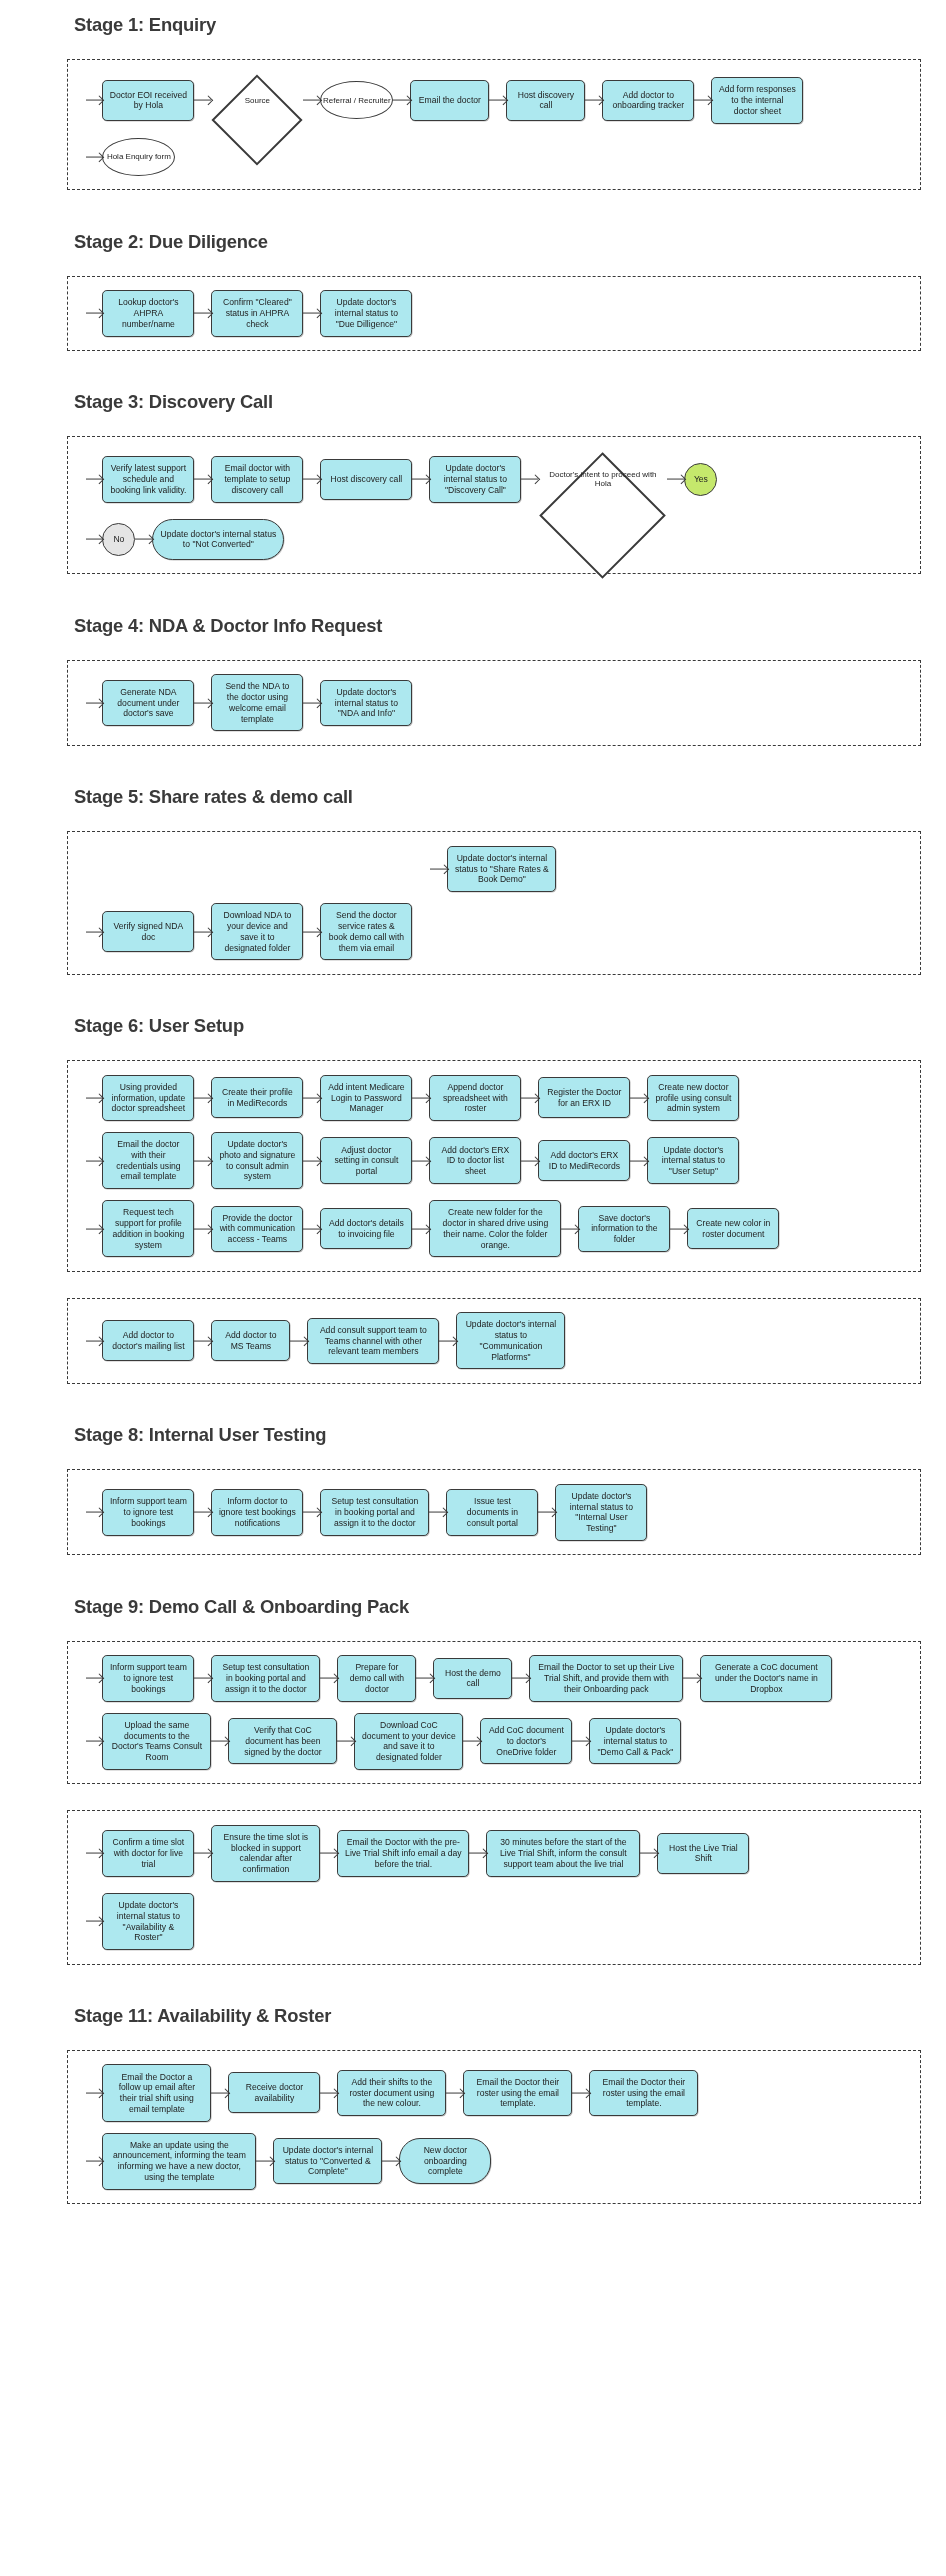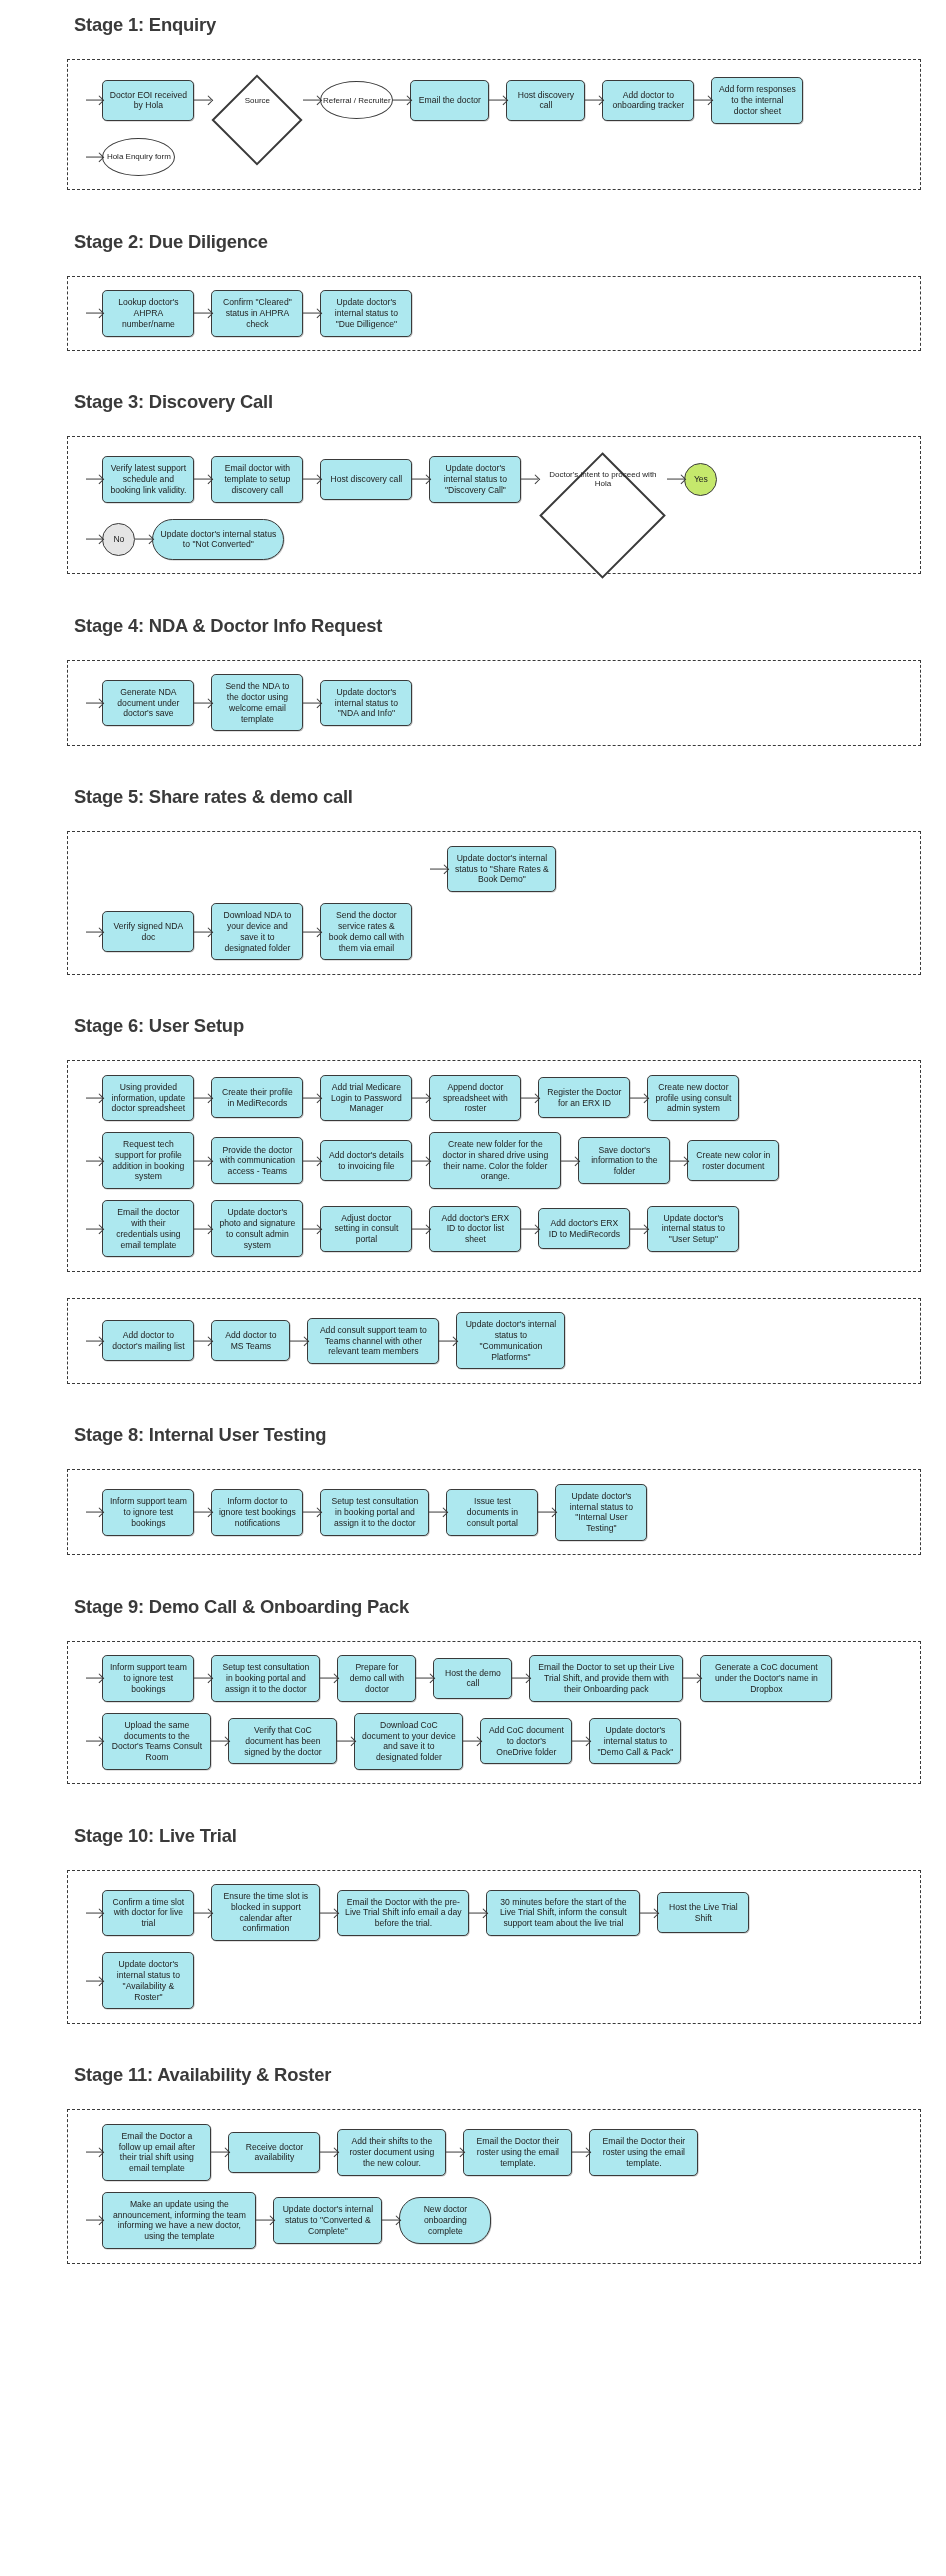--- a/index.html
+++ b/index.html
@@ -263,56 +263,56 @@
       </section>
       <section class="stage">
         <h2 class="stage-title">Stage 6: User Setup</h2>
         <div class="stage-body">
           <div class="row">
             <div class="arrow lead"></div>
             <div class="node w-md">Using provided information, update doctor spreadsheet</div>
             <div class="arrow short"></div>
             <div class="node w-md">Create their profile in MediRecords</div>
             <div class="arrow short"></div>
-            <div class="node w-md">Add trial Medicare Login to Password Manager</div>
+            <div class="node w-md">Add intent Medicare Login to Password Manager</div>
             <div class="arrow short"></div>
             <div class="node w-md">Append doctor spreadsheet with roster</div>
             <div class="arrow short"></div>
             <div class="node w-md">Register the Doctor for an ERX ID</div>
             <div class="arrow short"></div>
             <div class="node w-md">Create new doctor profile using consult admin system</div>
           </div>
           <div class="row">
             <div class="arrow lead"></div>
+            <div class="node w-md">Email the doctor with their credentials using email template</div>
+            <div class="arrow short"></div>
+            <div class="node w-md">Update doctor's photo and signature to consult admin system</div>
+            <div class="arrow short"></div>
+            <div class="node w-md">Adjust doctor setting in consult portal</div>
+            <div class="arrow short"></div>
+            <div class="node w-md">Add doctor's ERX ID to doctor list sheet</div>
+            <div class="arrow short"></div>
+            <div class="node w-md">Add doctor's ERX ID to MediRecords</div>
+            <div class="arrow short"></div>
+            <div class="node w-md">Update doctor's internal status to "User Setup"</div>
+          </div>
+          <div class="row">
+            <div class="arrow lead"></div>
             <div class="node w-md">Request tech support for profile addition in booking system</div>
             <div class="arrow short"></div>
             <div class="node w-md">Provide the doctor with communication access - Teams</div>
             <div class="arrow short"></div>
             <div class="node w-md">Add doctor's details to invoicing file</div>
             <div class="arrow short"></div>
             <div class="node w-xl">Create new folder for the doctor in shared drive using their name. Color the folder orange.</div>
             <div class="arrow short"></div>
             <div class="node w-md">Save doctor's information to the folder</div>
             <div class="arrow short"></div>
             <div class="node w-md">Create new color in roster document</div>
           </div>
-          <div class="row">
-            <div class="arrow lead"></div>
-            <div class="node w-md">Email the doctor with their credentials using email template</div>
-            <div class="arrow short"></div>
-            <div class="node w-md">Update doctor's photo and signature to consult admin system</div>
-            <div class="arrow short"></div>
-            <div class="node w-md">Adjust doctor setting in consult portal</div>
-            <div class="arrow short"></div>
-            <div class="node w-md">Add doctor's ERX ID to doctor list sheet</div>
-            <div class="arrow short"></div>
-            <div class="node w-md">Add doctor's ERX ID to MediRecords</div>
-            <div class="arrow short"></div>
-            <div class="node w-md">Update doctor's internal status to "User Setup"</div>
-          </div>
         </div>
         <div class="gap-lg"></div>
       </section>
       <section class="stage">
         <div class="stage-body">
           <div class="row">
             <div class="arrow lead"></div>
             <div class="node w-md">Add doctor to doctor's mailing list</div>
             <div class="arrow short"></div>
             <div class="node w-sm">Add doctor to MS Teams</div>
@@ -368,21 +368,20 @@
             <div class="node w-lg">Download CoC document to your device and save it to designated folder</div>
             <div class="arrow short"></div>
             <div class="node w-md">Add CoC document to doctor's OneDrive folder</div>
             <div class="arrow short"></div>
             <div class="node w-md">Update doctor's internal status to "Demo Call &amp; Pack"</div>
           </div>
         </div>
         <div class="gap-lg"></div>
       </section>
       <section class="stage">
-        <h2 class="stage-title">Stage 10: Live Trial</h2>
         <div class="stage-body">
           <div class="row">
             <div class="arrow lead"></div>
             <div class="node w-md">Confirm a time slot with doctor for live trial</div>
             <div class="arrow short"></div>
             <div class="node w-lg">Ensure the time slot is blocked in support calendar after confirmation</div>
             <div class="arrow short"></div>
             <div class="node w-xl">Email the Doctor with the pre-Live Trial Shift info email a day before the trial.</div>
             <div class="arrow short"></div>
             <div class="node w-xxl">30 minutes before the start of the Live Trial Shift, inform the consult support team about the live trial</div>

